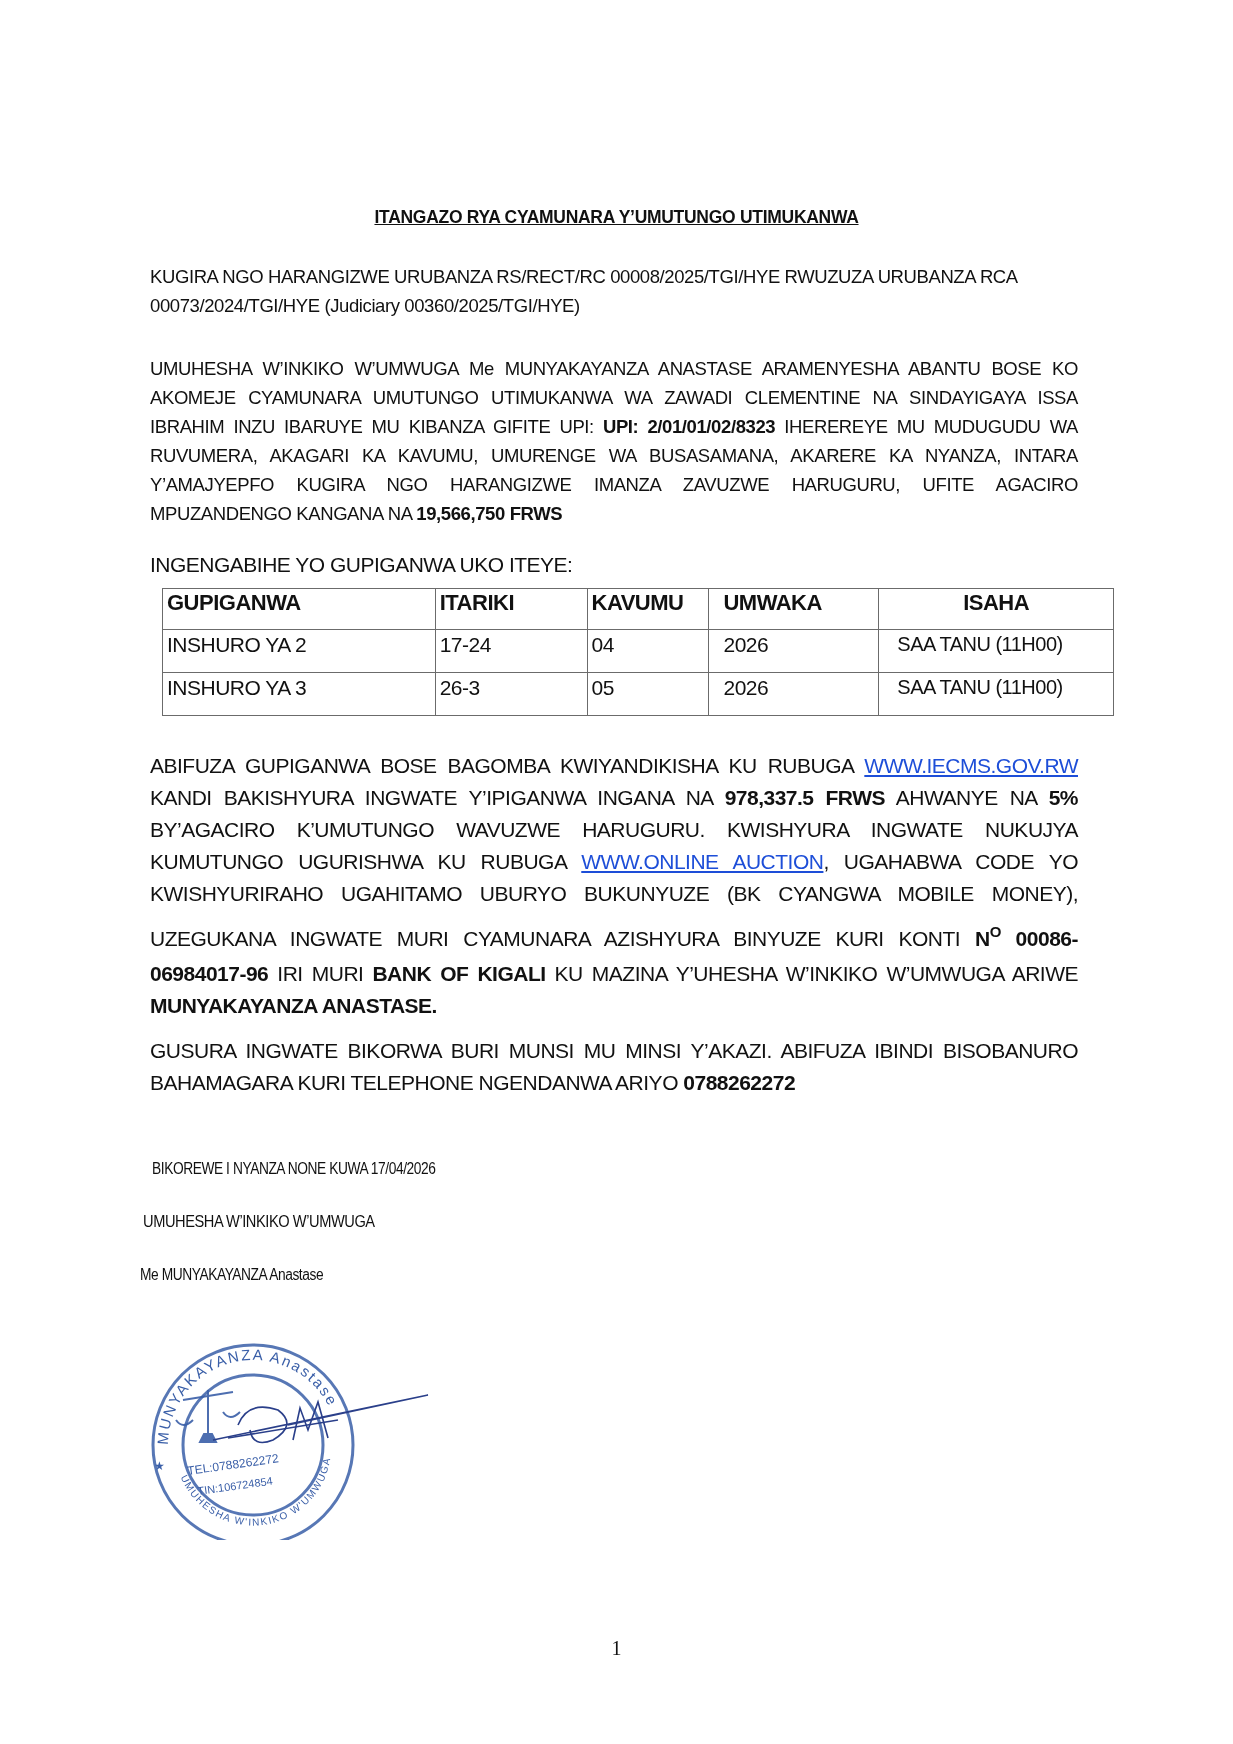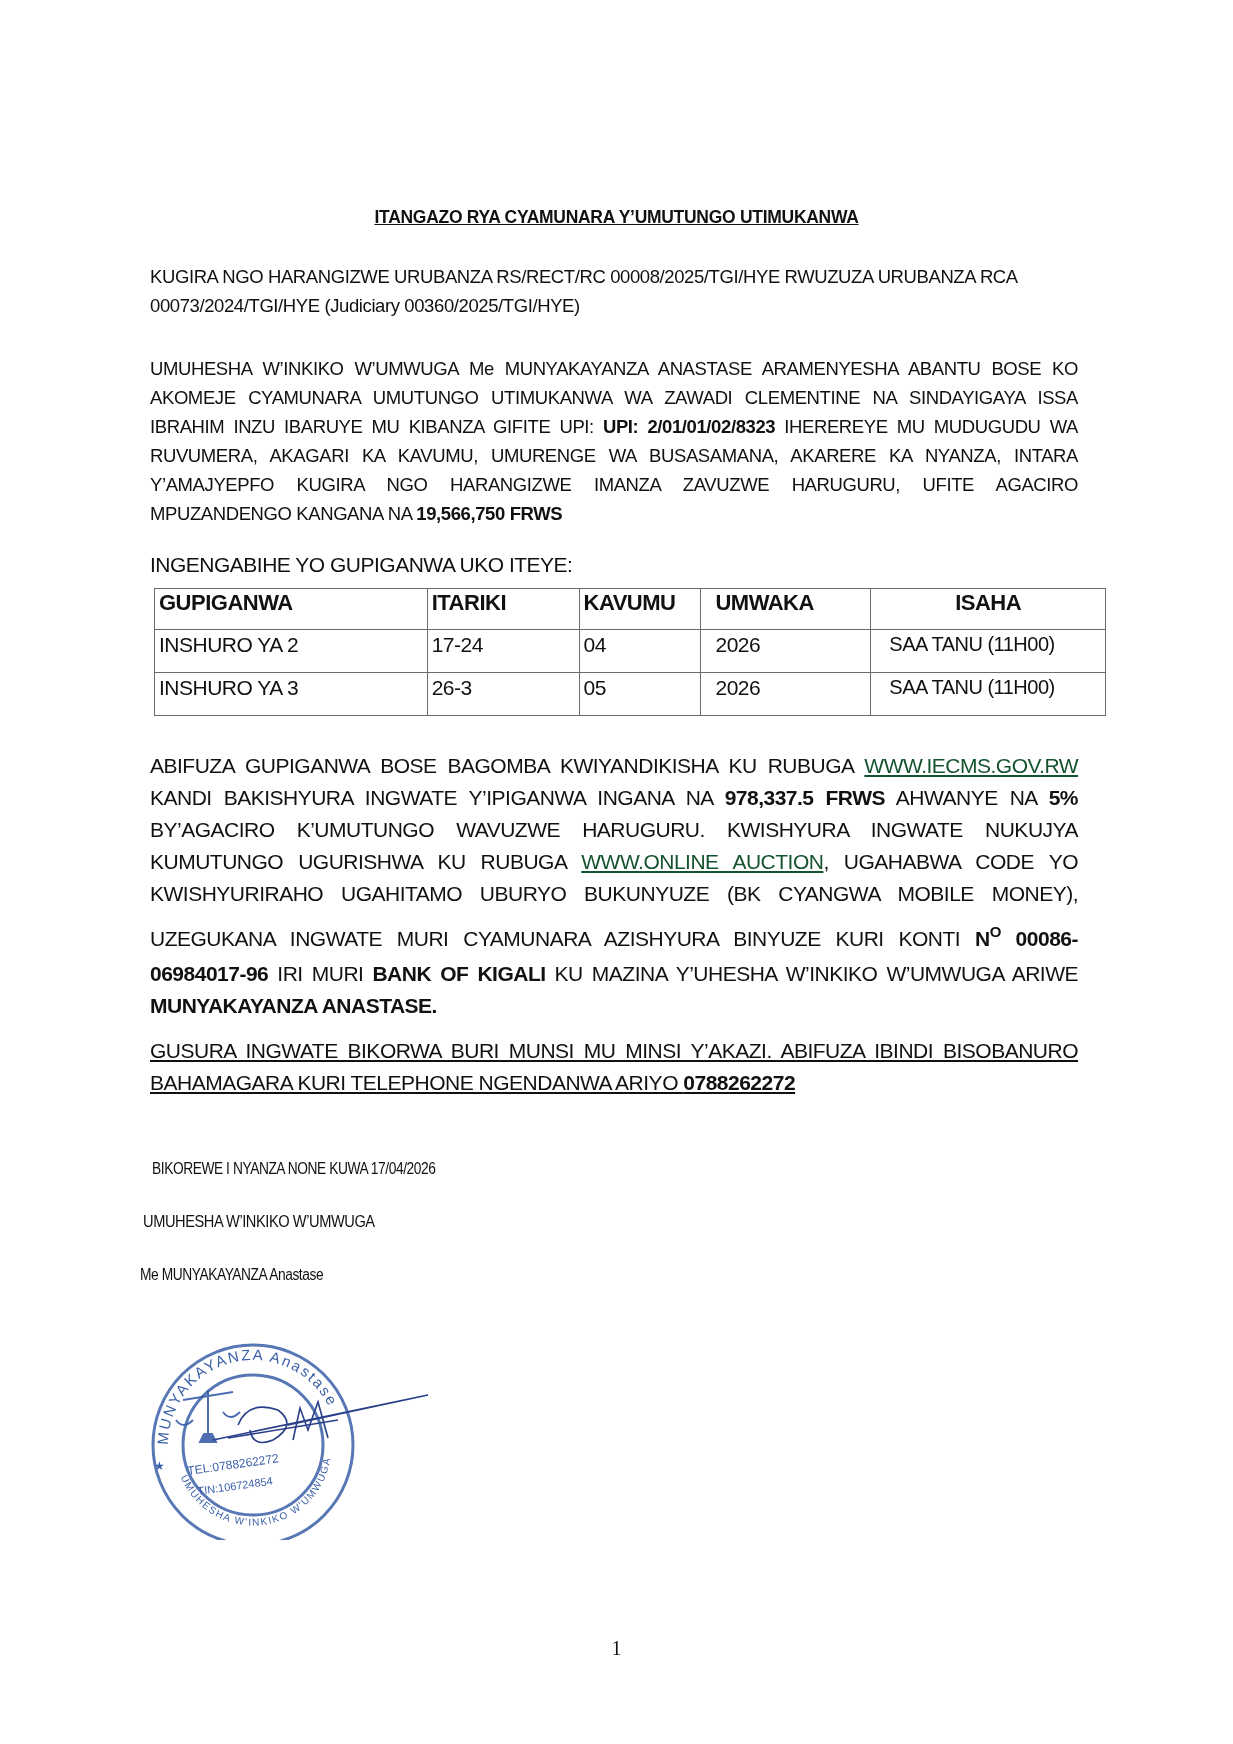--- a/index.html
+++ b/index.html
@@ -14,42 +14,42 @@
     .para { position: absolute; left: 150px; width: 928px; text-align: justify;
             text-align-last: left; font-size: 18.5px; line-height: 29px;
             letter-spacing: -0.4px; }
     .para b { font-weight: bold; }
     .p1 { top: 262px; }
     .p2 { top: 354px; }
 
     .sched-label { position: absolute; left: 150px; top: 553px; font-size: 21px;
                    letter-spacing: -0.5px; }
 
-    table.sched { position: absolute; left: 154px; top: 588px; width: 952px;
+    table.sched { position: absolute; left: 162px; top: 588px; width: 952px;
                   border-collapse: collapse; }
     table.sched th, table.sched td { border: 1.5px solid #6b6b6b; height: 39px;
                   padding: 0 4px; vertical-align: top; font-size: 21px; letter-spacing: -0.5px; }
     table.sched th { font-weight: bold; text-align: left; font-size: 22px; padding-top: 1px; }
     table.sched th.isaha { text-align: center; }
     table.sched td { padding-top: 3px; }
     table.sched td.first { padding-left: 4px; }
     table.sched td.time { padding-left: 18px; font-size: 20px; }
     col.c1 { width: 273px; } col.c2 { width: 152px; } col.c3 { width: 122px; }
     col.c4 { width: 170px; } col.c5 { width: 235px; }
 
     .p3 { position: absolute; left: 150px; width: 928px; top: 750px; text-align: justify;
           text-align-last: left; font-size: 21px; line-height: 32px; letter-spacing: -0.5px; }
     .p3 .ln { display: block; text-align: justify; text-align-last: justify; }
     .p3 .ln.last { text-align-last: left; font-weight: bold; }
     .p3 .ln.tall { line-height: 38px; margin-top: 3px; }
-    a.link { color: #14532d; text-decoration: underline; }
+    a.link { color: #1d4ed8; text-decoration: underline; }
     sup.no { font-size: 15px; vertical-align: 9px; font-weight: bold; }
 
     .p4 { position: absolute; left: 150px; width: 928px; top: 1035px; font-size: 21px;
-          line-height: 32px; letter-spacing: -0.5px; text-decoration: underline; }
+          line-height: 32px; letter-spacing: -0.5px; }
     .p4 .ln { display: block; text-align: justify; text-align-last: justify; }
     .p4 .ln.last { text-align-last: left; }
 
     .sig { position: absolute; font-size: 16px; letter-spacing: -0.5px; transform-origin: left top; transform: scaleX(0.86); }
     .sig1 { left: 152px; top: 1160px; }
     .sig2 { left: 143px; top: 1212px; transform: scaleX(0.86); font-size: 17px; }
     .sig3 { left: 140px; top: 1266px; }
 
     .stamp { position: absolute; left: 138px; top: 1330px; width: 300px; height: 210px; }
 

